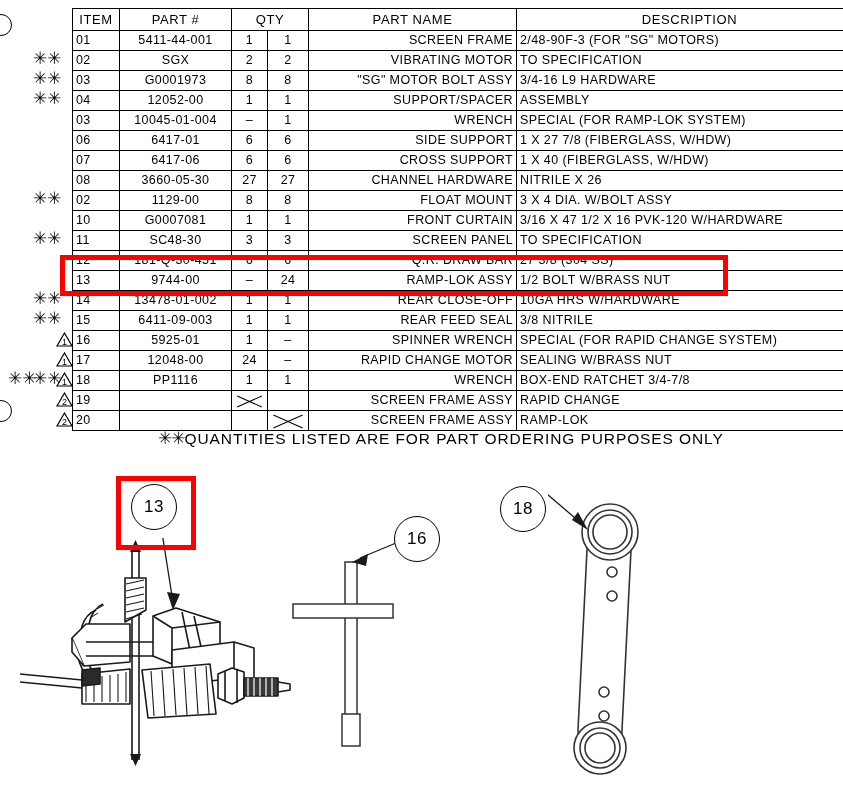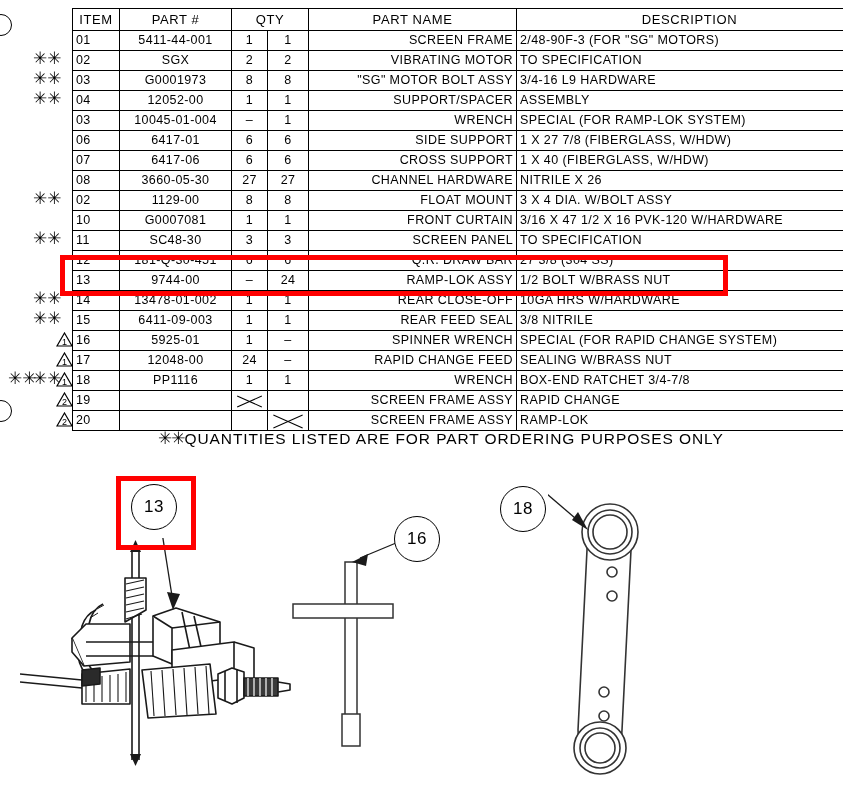--- a/index.html
+++ b/index.html
@@ -356,21 +356,21 @@
           <td class="qty">1</td>
           <td class="qty">–</td>
           <td class="name">SPINNER WRENCH</td>
           <td class="desc">SPECIAL (FOR RAPID CHANGE SYSTEM)</td>
         </tr>
         <tr>
           <td class="item">17</td>
           <td class="part">12048-00</td>
           <td class="qty">24</td>
           <td class="qty">–</td>
-          <td class="name">RAPID CHANGE FEED</td>
+          <td class="name">RAPID CHANGE MOTOR</td>
           <td class="desc">SEALING W/BRASS NUT</td>
         </tr>
         <tr>
           <td class="item">18</td>
           <td class="part">PP1116</td>
           <td class="qty">1</td>
           <td class="qty">1</td>
           <td class="name">WRENCH</td>
           <td class="desc">BOX-END RATCHET 3/4-7/8</td>
         </tr>

